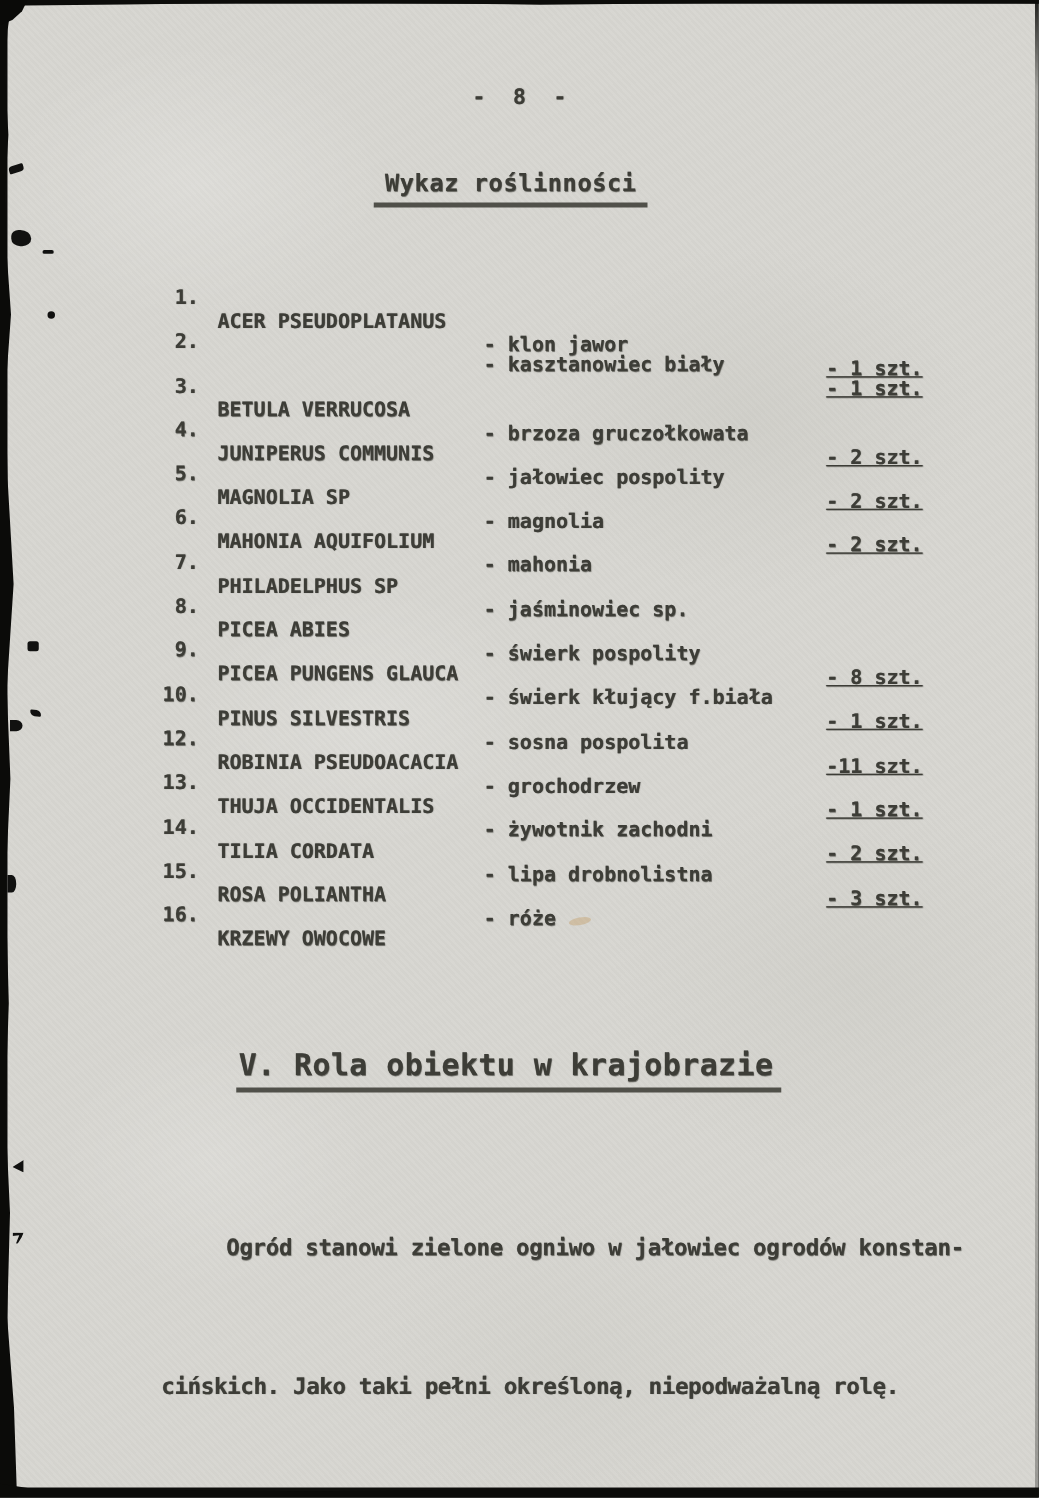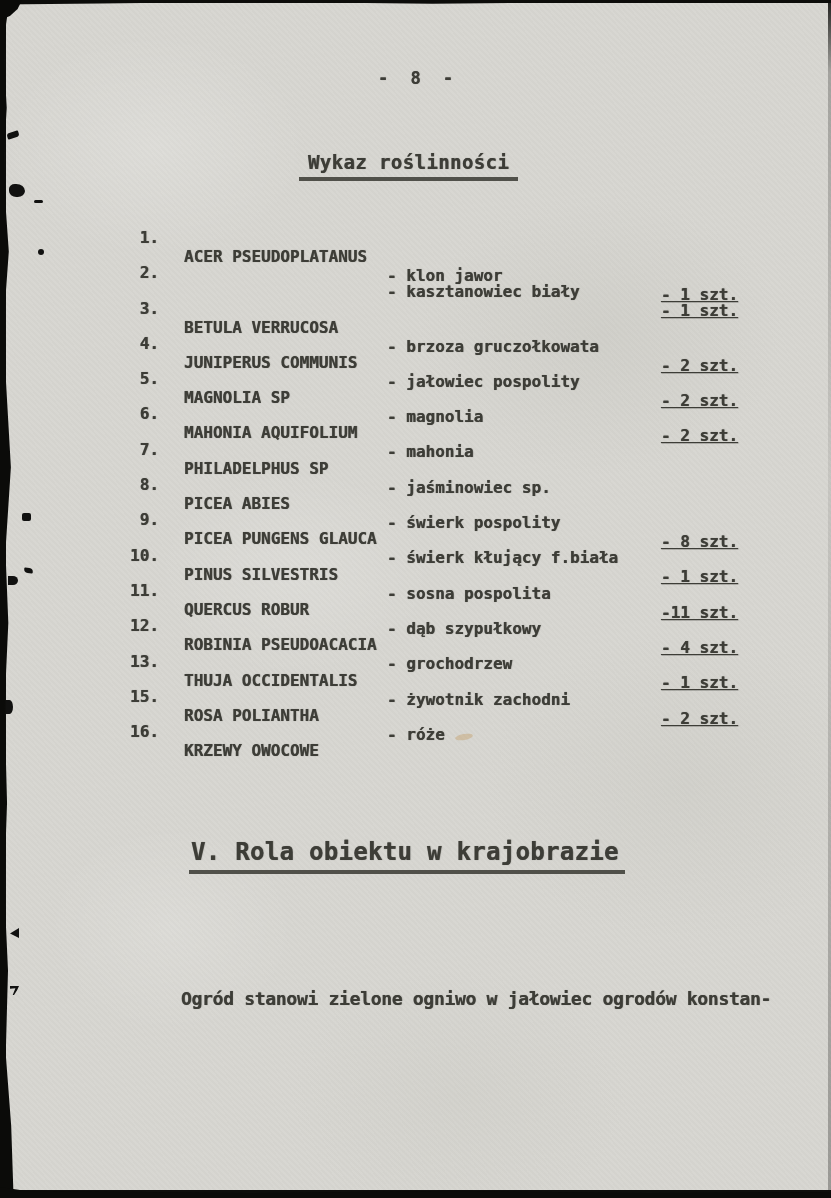--- a/index.html
+++ b/index.html
@@ -58,33 +58,33 @@
     font-weight: bold;
     text-shadow: 0.4px 0.4px 0.7px rgba(48,48,42,0.65), -0.2px 0 0.5px rgba(48,48,42,0.35);
     white-space: pre;
   }
   .page-number {
     position: absolute; left: 0; right: 0; top: 65px;
     text-align: center;
     font-size: 17px; letter-spacing: 6px;
   }
   .doc-title {
-    position: absolute; left: 293px; top: 148px;
+    position: absolute; left: 293px; top: 133px;
     font-size: 19px; letter-spacing: 0.4px;
     padding: 0 9px 4px 9px;
     border-bottom: 4px solid rgba(61,61,55,0.88);
   }
   .plant-list {
     position: absolute; left: 123px; top: 206px; width: 650px;
   }
   .row {
     position: relative; height: 35.3px; font-size: 16px;
   }
   .col-num   { position: absolute; left: 0;   width: 30px; text-align: right; }
-  .col-latin { position: absolute; left: 45px; margin-left: 10px; }
+  .col-latin { position: absolute; left: 45px; }
   .col-polish{ position: absolute; left: 258px; }
   .col-qty   { position: absolute; left: 532px; text-decoration: underline; }
   .section-heading {
     position: absolute; left: 183px; top: 835px;
     font-size: 24px; letter-spacing: 0.3px;
     padding: 0 6px 4px 2px;
     border-bottom: 4px solid rgba(61,61,55,0.88);
   }
   .body-paragraph {
     position: absolute; left: 123px; top: 903px; width: 695px;
@@ -182,61 +182,62 @@
         <span class="col-qty">- 1 szt.</span>
       </div>
 
       <div class="row ink">
         <span class="col-num">10.</span>
         <span class="col-latin">PINUS SILVESTRIS</span>
         <span class="col-polish">- sosna pospolita</span>
         <span class="col-qty">-11 szt.</span>
       </div>
 
-      <div class="row ink">
-        <span class="col-num">11.</span>
-        <span class="col-latin">QUERCUS ROBUR</span>
-        <span class="col-polish">- dąb szypułkowy</span>
-        <span class="col-qty">- 4 szt.</span>
-      </div>
 
       <div class="row ink">
         <span class="col-num">12.</span>
         <span class="col-latin">ROBINIA PSEUDOACACIA</span>
         <span class="col-polish">- grochodrzew</span>
         <span class="col-qty">- 1 szt.</span>
       </div>
 
       <div class="row ink">
         <span class="col-num">13.</span>
         <span class="col-latin">THUJA OCCIDENTALIS</span>
         <span class="col-polish">- żywotnik zachodni</span>
         <span class="col-qty">- 2 szt.</span>
       </div>
 
+      <div class="row ink">
+        <span class="col-num">14.</span>
+        <span class="col-latin">TILIA CORDATA</span>
+        <span class="col-polish">- lipa drobnolistna</span>
+        <span class="col-qty">- 3 szt.</span>
+      </div>
 
       <div class="row ink">
         <span class="col-num">15.</span>
         <span class="col-latin">ROSA POLIANTHA</span>
         <span class="col-polish">- róże</span>
         <span class="col-qty"></span>
       </div>
 
       <div class="row ink">
         <span class="col-num">16.</span>
         <span class="col-latin">KRZEWY OWOCOWE</span>
         <span class="col-polish"></span>
         <span class="col-qty"></span>
       </div>
     </div>
 
     <div class="ink section-heading">V. Rola obiektu w krajobrazie</div>
 
     <div class="ink body-paragraph">
       <div class="para-line1">Ogród stanowi zielone ogniwo w jałowiec ogrodów konstan-</div>
+      <div class="para-line2">cińskich. Jako taki pełni określoną, niepodważalną rolę.</div>
     </div>
 
     <div class="stain"></div>
   </div>
 
   <div class="edge-left"></div>
   <div class="edge-top"></div>
   <div class="edge-bottom"></div>
   <div class="edge-right"></div>
   <div class="corner-blob"></div>

